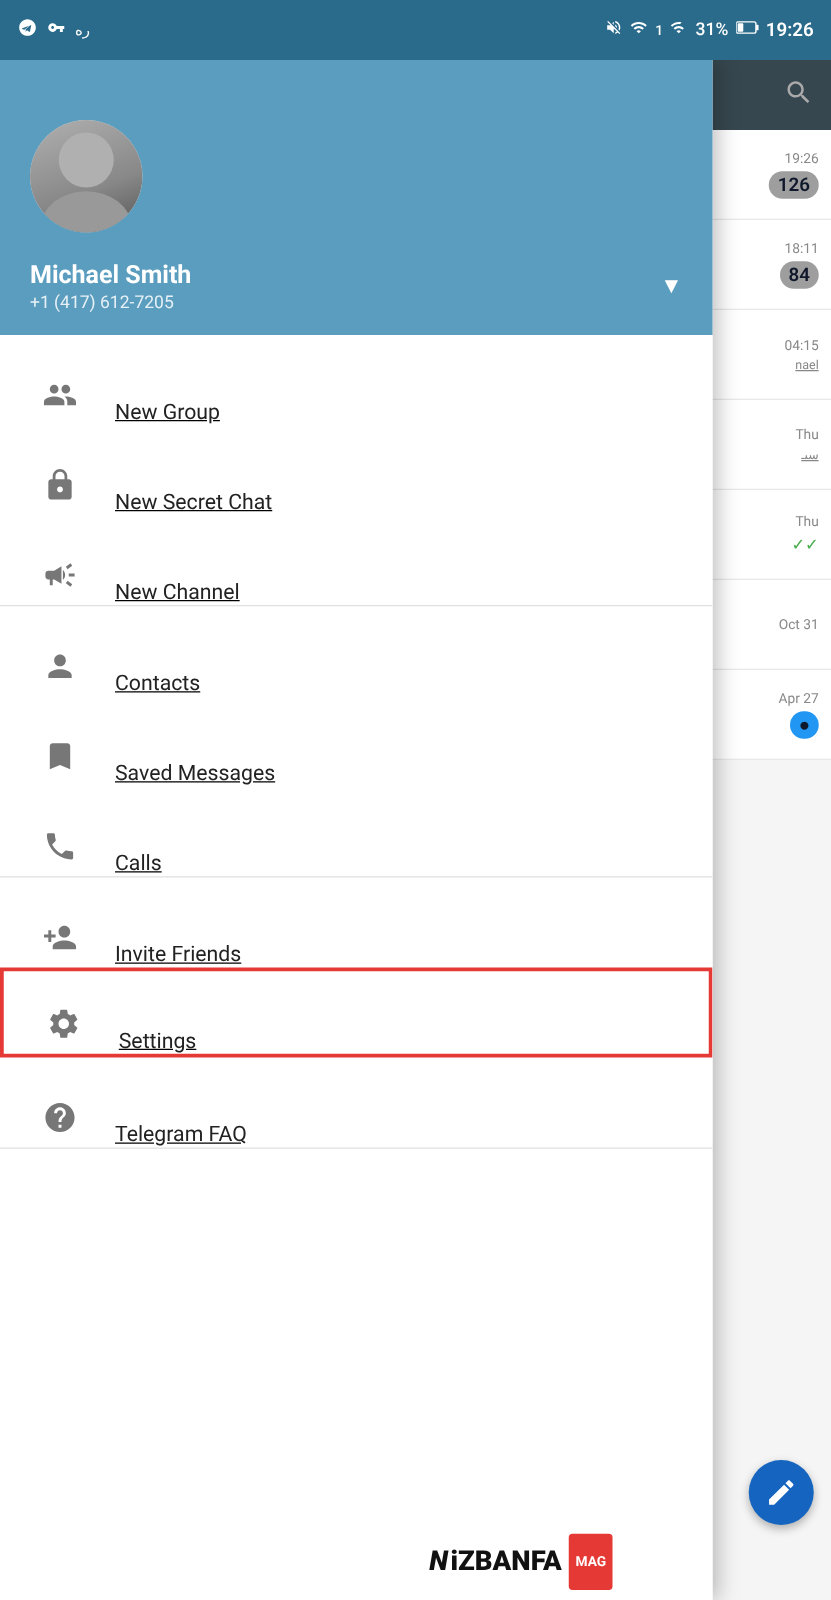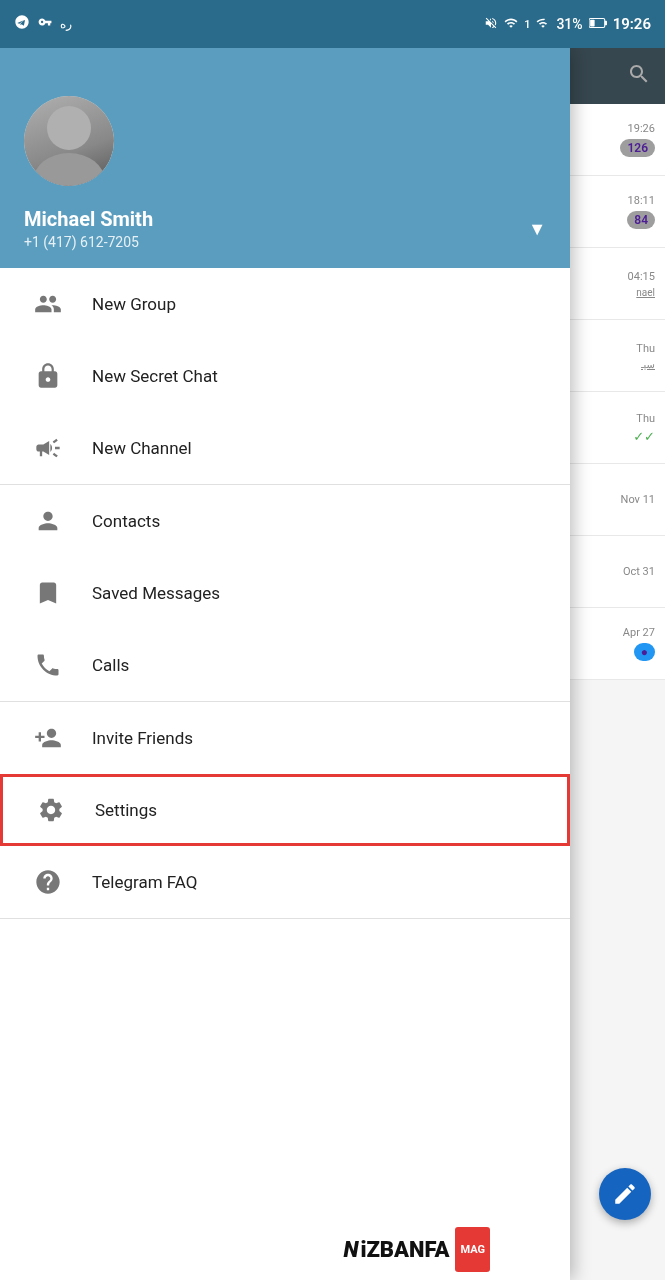--- a/index.html
+++ b/index.html
@@ -83,24 +83,24 @@
       justify-content: center;
       padding-right: 10px;
       gap: 4px;
     }
     .chat-time {
       font-size: 11px;
       color: #888;
     }
     .chat-badge {
       background: #9e9e9e;
-      color: #4c1d95;
+      color: #0f172a;
       border-radius: 12px;
       padding: 2px 7px;
-      font-size: 12px;
+      font-size: 15px;
       font-weight: 600;
     }
     .chat-badge.blue {
       background: #2196f3;
     }
     .chat-text-snippet {
       font-size: 10px;
       color: #888;
       text-align: right;
       max-width: 95px;
@@ -192,25 +192,26 @@
     .drawer-menu {
       flex: 1;
       overflow-y: auto;
       background: #fff;
     }
     .menu-section {
       border-bottom: 1px solid #e0e0e0;
     }
     .menu-item {
       display: flex;
-      align-items: center;
+      align-items: flex-end;
       padding: 0 24px;
       height: 72px;
       cursor: pointer;
       position: relative;
+      text-decoration: underline;
     }
     .menu-item.highlighted {
       border: 3px solid #e53935;
       margin: 2px 4px;
     }
     .menu-icon {
       width: 48px;
       height: 48px;
       display: flex;
       align-items: center;
@@ -342,23 +343,20 @@
       <div class="chat-item-bg">
         <span class="chat-time">Thu</span>
         <span class="chat-text-snippet">سیـ</span>
       </div>
 
       <div class="chat-item-bg">
         <span class="chat-time">Thu</span>
         <span class="chat-check">✓✓</span>
       </div>
 
-      <div class="chat-item-bg">
-        <span class="chat-time">Nov 11</span>
-      </div>
 
       <div class="chat-item-bg">
         <span class="chat-time">Oct 31</span>
       </div>
 
       <div class="chat-item-bg">
         <span class="chat-time">Apr 27</span>
         <span class="chat-badge blue">●</span>
       </div>
     </div>

